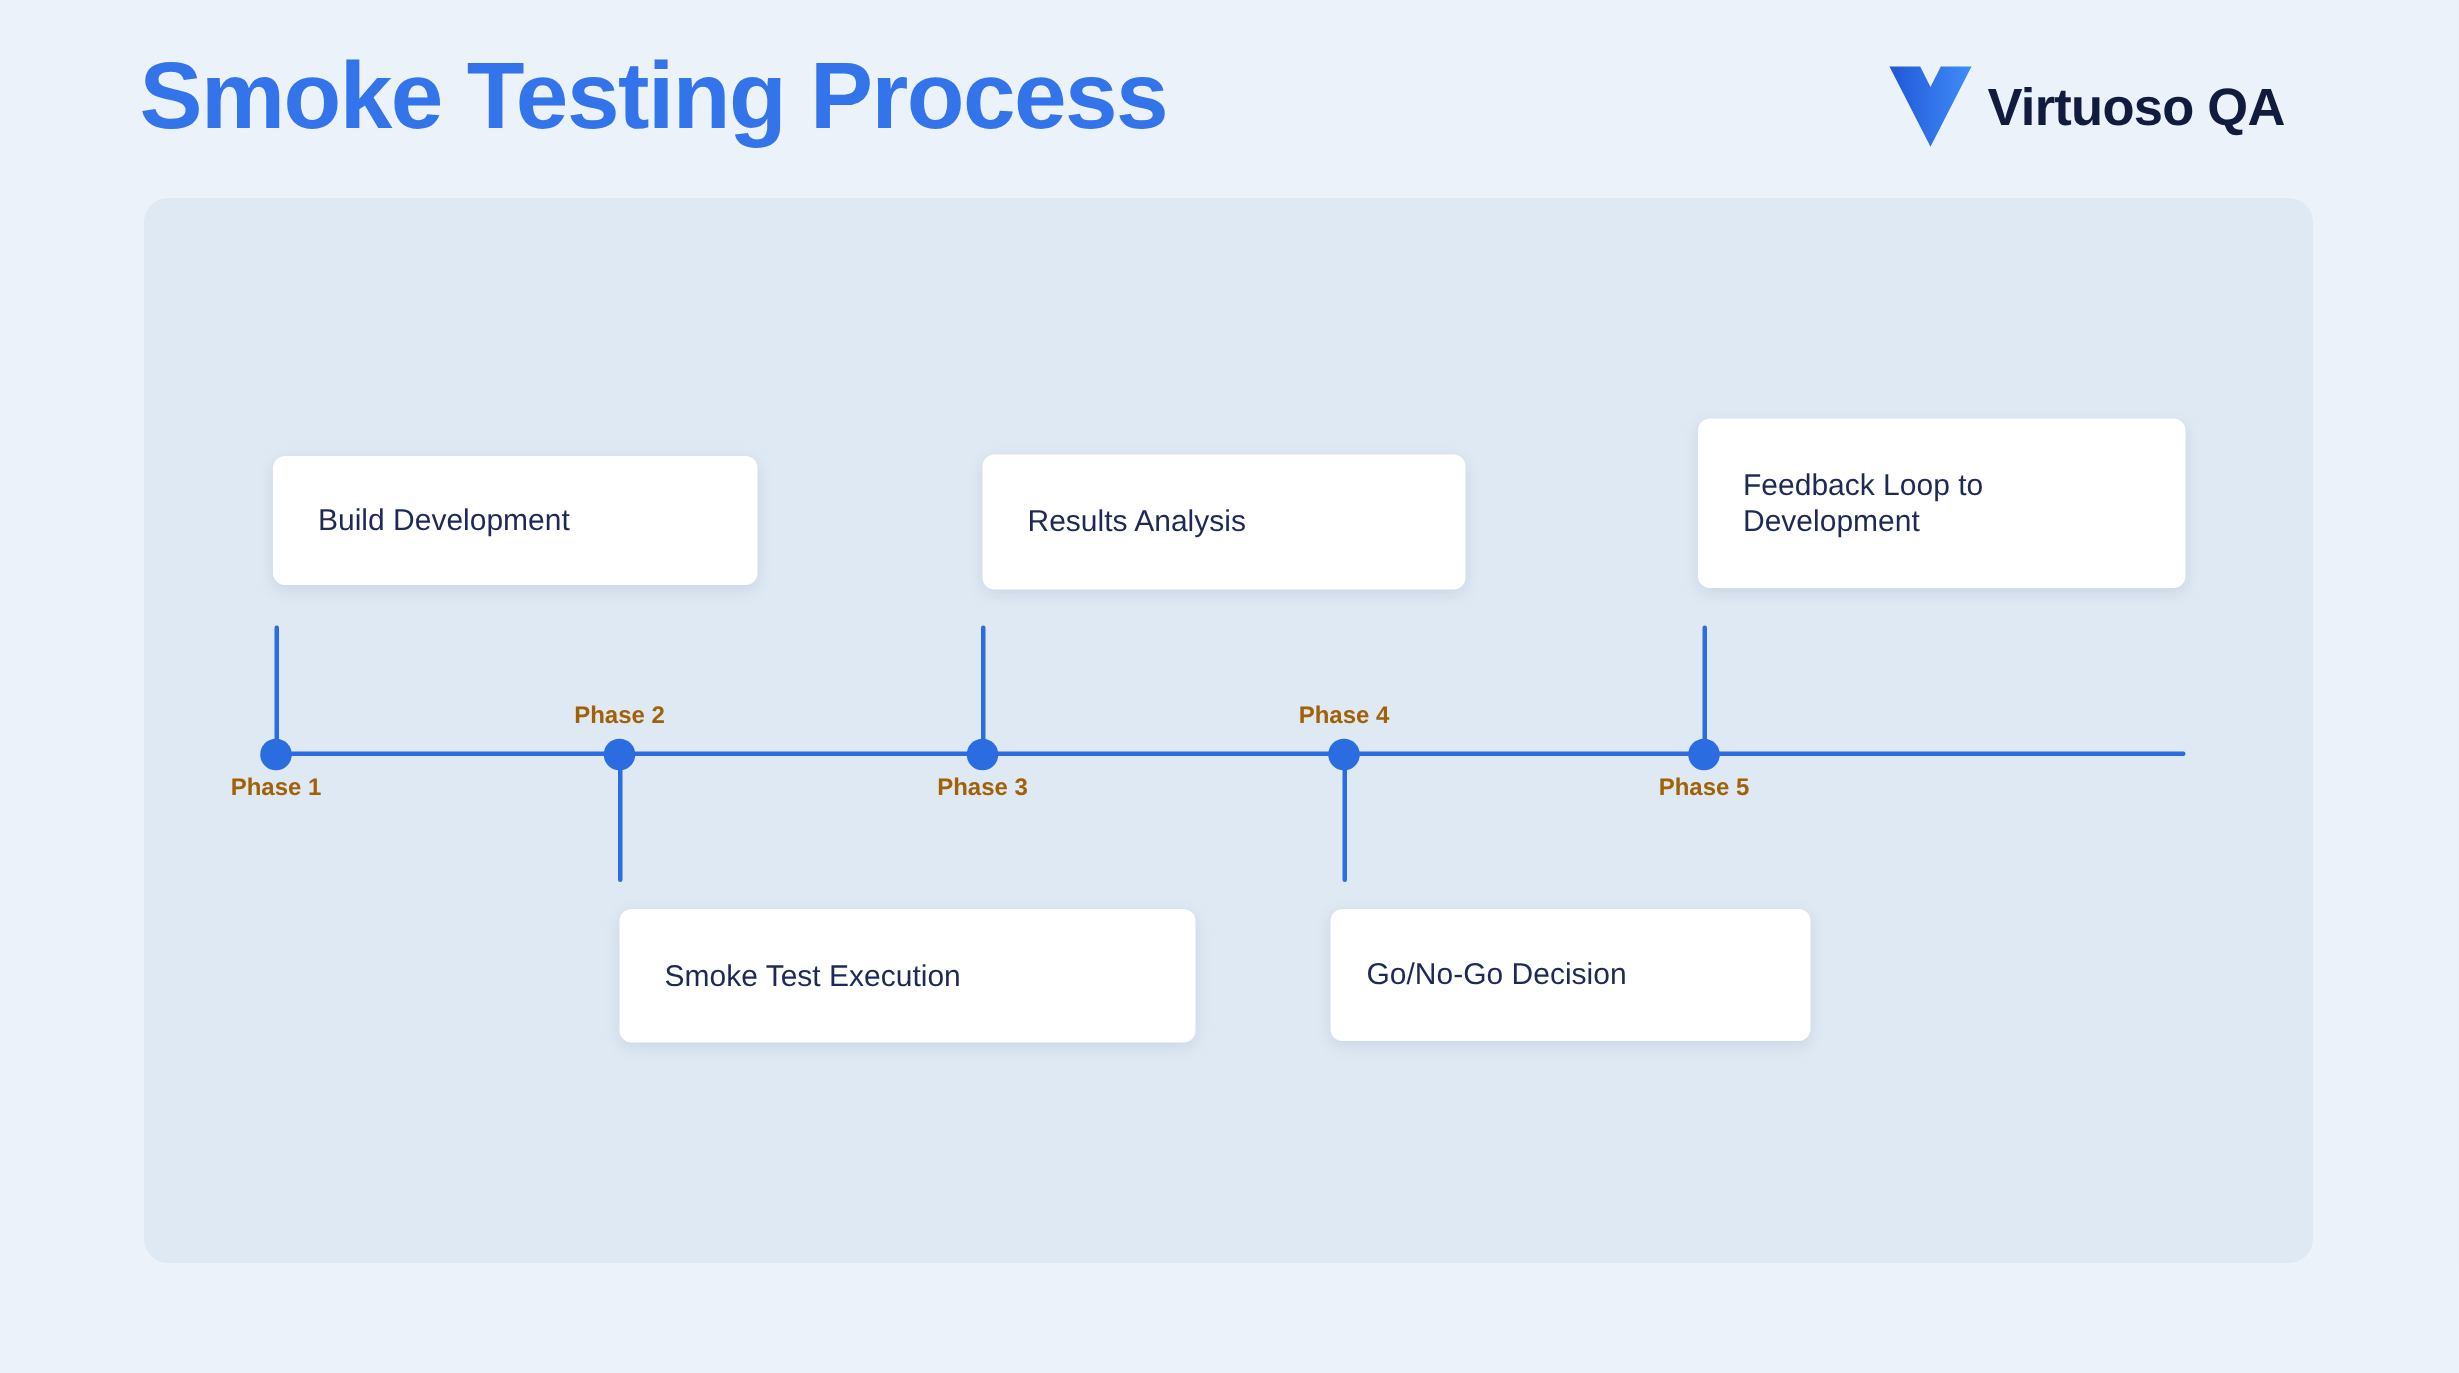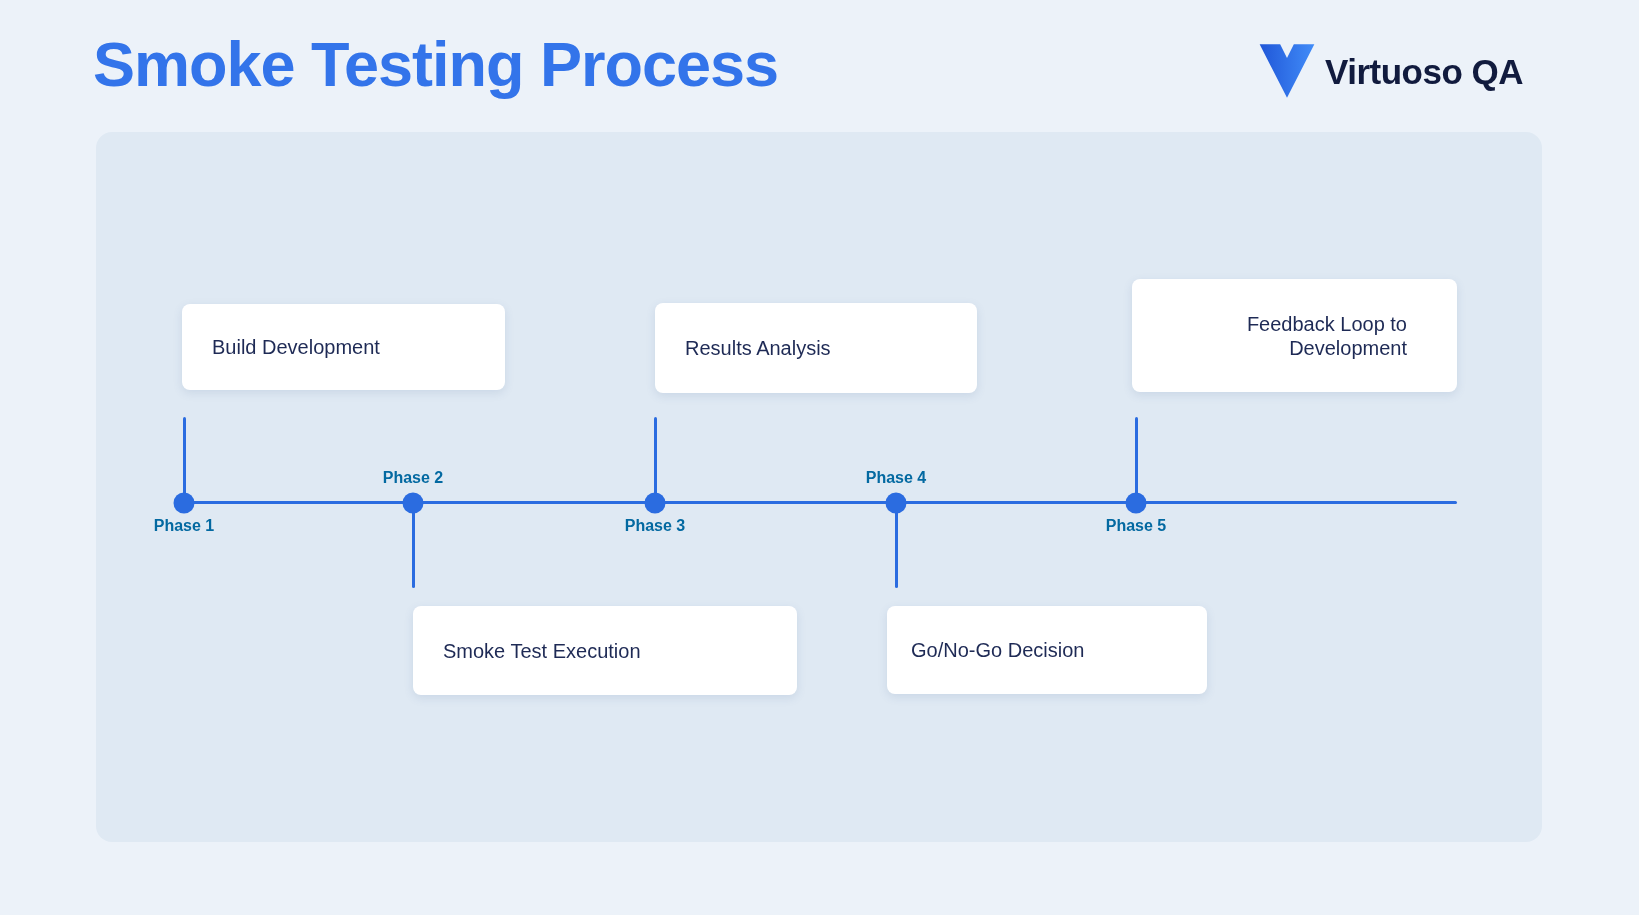--- a/index.html
+++ b/index.html
@@ -77,21 +77,21 @@
     height: 21px;
     border-radius: 50%;
     background: #2b6ce0;
     transform: translate(-50%, -50%);
   }
   .phase-label {
     position: absolute;
     transform: translateX(-50%);
     font-size: 16px;
     font-weight: 700;
-    color: #0369a1;
+    color: #a16207;
     white-space: nowrap;
   }
   .card {
     position: absolute;
     background: #ffffff;
     border-radius: 8px;
     box-shadow: 0 3px 10px rgba(60, 95, 150, 0.13);
     display: flex;
     align-items: center;
     padding: 0 30px;
@@ -148,19 +148,19 @@
         </div>
         <div class="connector" style="left: 799px; top: 370px; height: 86px;"></div>
         <div class="dot" style="left: 800px; top: 371px;"></div>
         <div class="phase-label" style="left: 800px; top: 337px;">Phase 4</div>
         <div class="card" style="left: 791px; top: 474px; width: 320px; height: 88px; padding-left: 24px;">
           <div class="card-title">Go/No-Go Decision</div>
         </div>
         <div class="connector" style="left: 1039px; top: 285px; height: 85px;"></div>
         <div class="dot" style="left: 1040px; top: 371px;"></div>
         <div class="phase-label" style="left: 1040px; top: 385px;">Phase 5</div>
-        <div class="card" style="left: 1036px; top: 147px; width: 325px; height: 113px; text-align: right;">
+        <div class="card" style="left: 1036px; top: 147px; width: 325px; height: 113px;">
           <div class="card-title">Feedback Loop to Development</div>
         </div>
       </div>
   </div>
 
 </div>
 
 </body></html>

